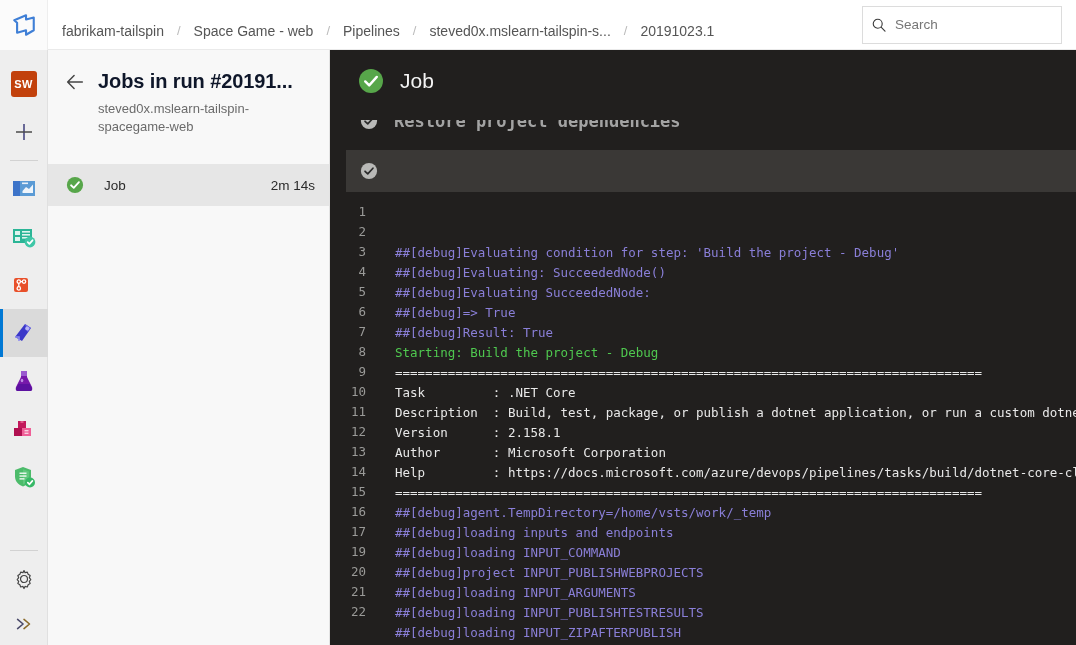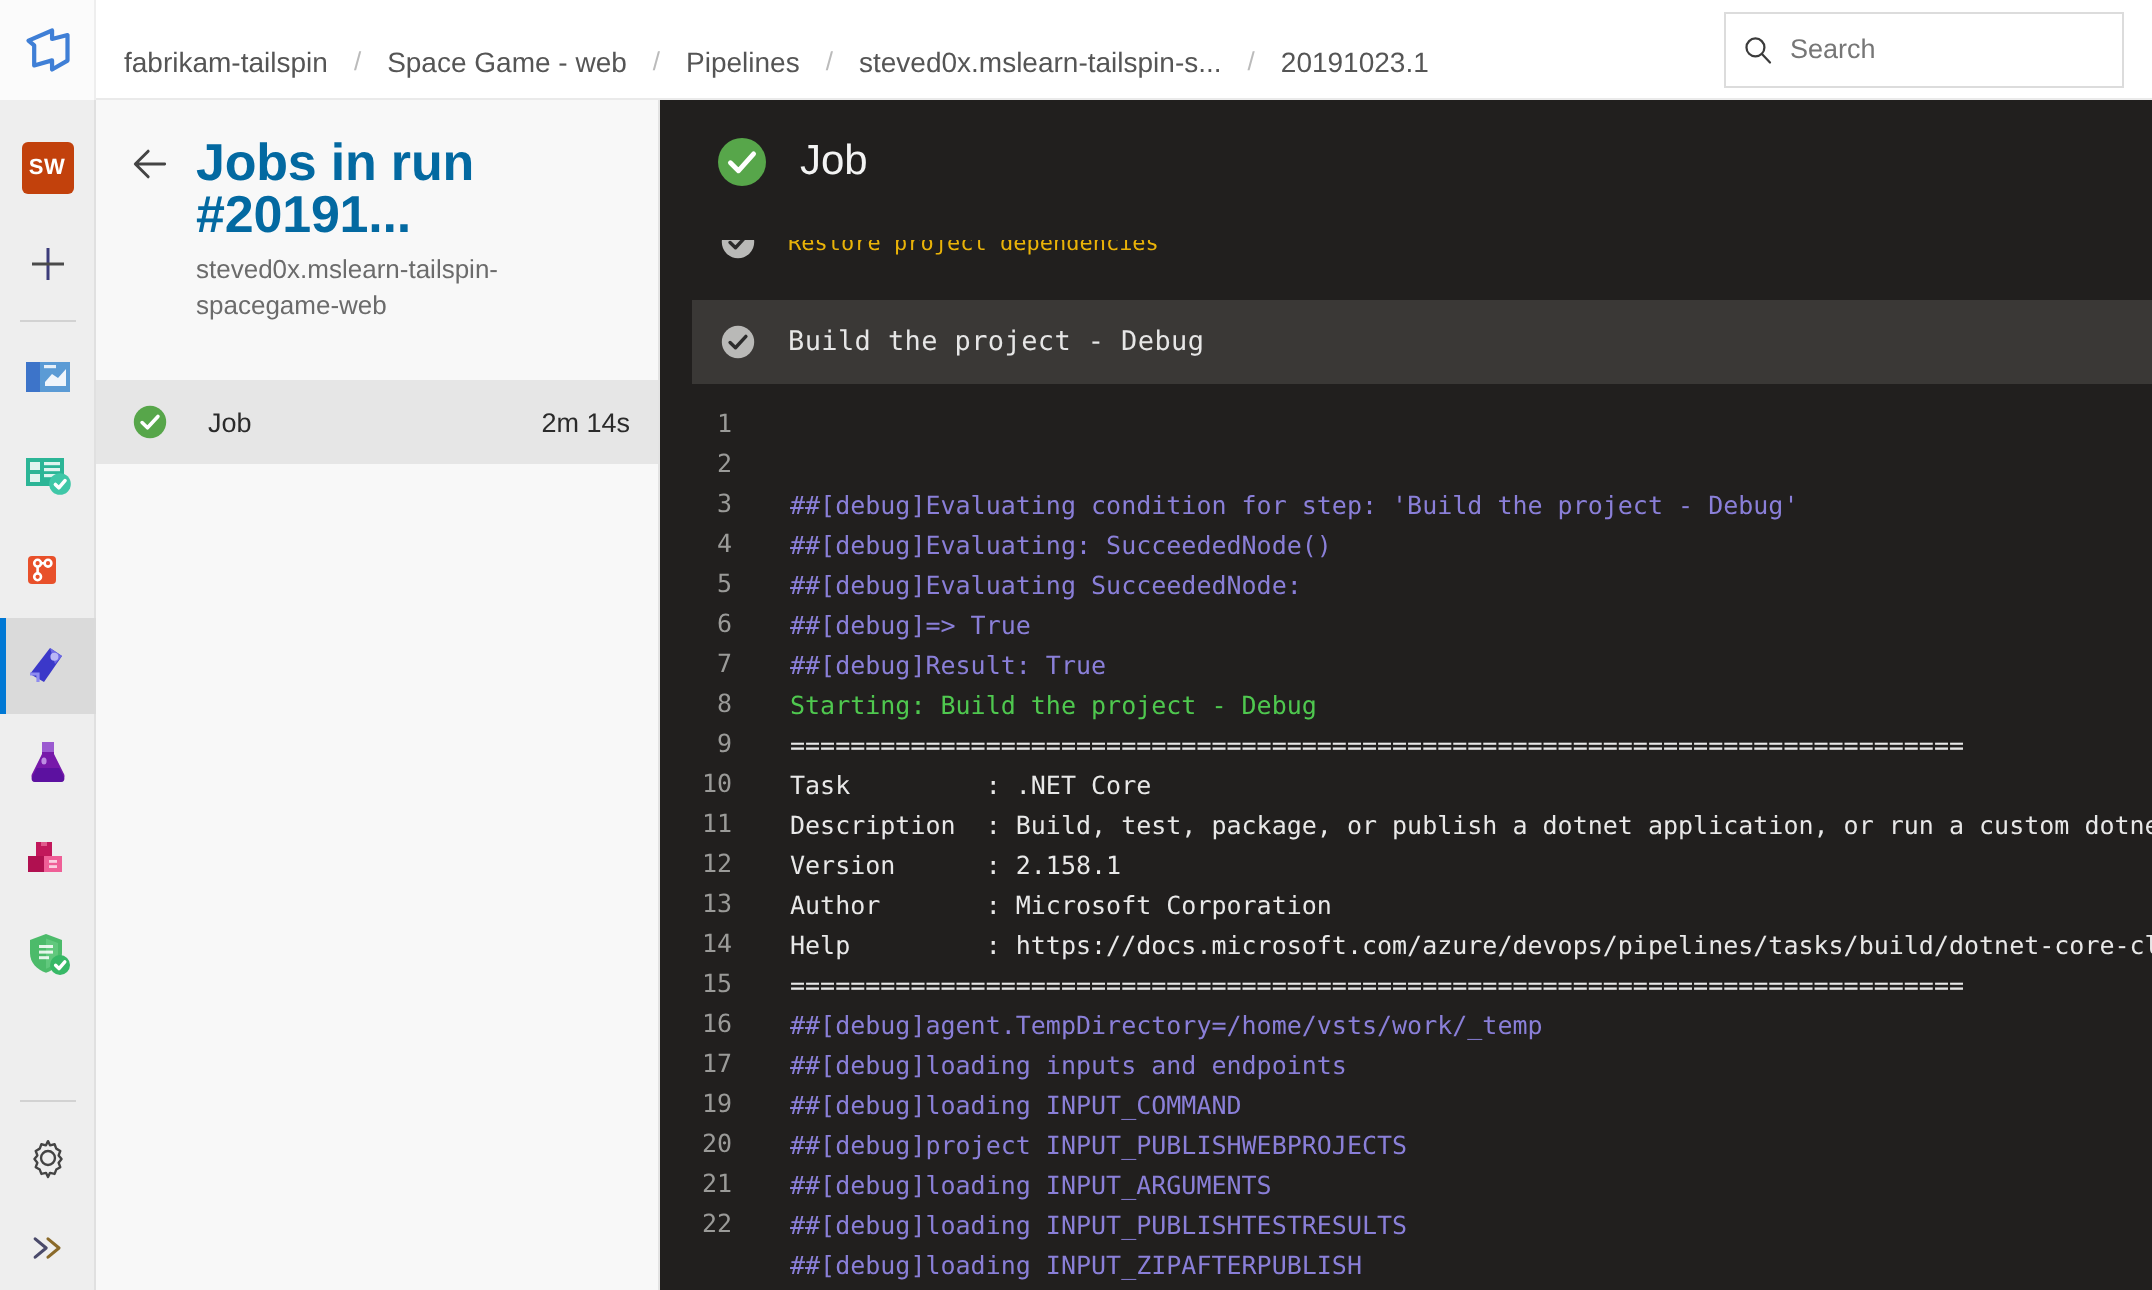--- a/index.html
+++ b/index.html
@@ -99,21 +99,21 @@
     border-right: 1px solid #e3e3e3;
     display: flex; flex-direction: column;
   }
   .jobs-head { padding: 18px 16px 10px 16px; }
   .jobs-title-row { display: flex; align-items: flex-start; }
   .back-arrow {
     width: 22px; height: 22px; margin-right: 12px; margin-top: 3px;
     flex: 0 0 22px;
   }
   .jobs-title {
-    font-size: 26px; font-weight: 600; color: #0369a1;
+    font-size: 20px; font-weight: 600; color: #0f172a;
     line-height: 26px; letter-spacing: -.1px;
   }
   .jobs-sub {
     font-size: 13px; color: #6b6b6b;
     line-height: 18px;
     margin: 6px 0 18px 34px;
     max-width: 190px;
   }
   .job-row {
     height: 42px;
@@ -153,21 +153,21 @@
   }
   .step-clipped .clip-content {
     position: absolute; left: 0; top: -20px;
     display: flex; align-items: center;
     padding-left: 30px;
     height: 42px;
   }
   .step-clipped .sc-icon { width: 18px; height: 18px; flex: 0 0 18px; margin-right: 16px; }
   .step-clipped .sc-text {
     font-family: "DejaVu Sans Mono", monospace;
-    font-size: 11px; color: #eab308;
+    font-size: 17px; color: #a3a3a3; font-weight: bold;
   }
 
   .step-header {
     margin: 8px 0 0 16px;
     height: 42px;
     background: #3a3836;
     display: flex; align-items: center;
     padding-left: 14px;
   }
   .step-header .sh-icon { width: 18px; height: 18px; flex: 0 0 18px; margin-right: 16px; }
@@ -381,21 +381,20 @@
               <span class="sc-text">Restore project dependencies</span>
             </div>
           </div>
         </div>
 
         <div class="step-header">
           <svg class="sh-icon" viewBox="0 0 20 20">
             <circle cx="10" cy="10" r="9" fill="#b9b9b7"></circle>
             <path d="M5.6 10.3 L8.6 13.2 L14.4 6.9" fill="none" stroke="#2b2b2b" stroke-width="1.9" stroke-linecap="round" stroke-linejoin="round"></path>
           </svg>
-          <span class="sh-text">Build the project - Debug</span>
         </div>
 
         <div class="log-body" id="log-body">
             <div class="log-line"><span class="ln">1</span><span class="lt c-debug">##[debug]Evaluating condition for step: 'Build the project - Debug'</span></div>
             <div class="log-line"><span class="ln">2</span><span class="lt c-debug">##[debug]Evaluating: SucceededNode()</span></div>
             <div class="log-line"><span class="ln">3</span><span class="lt c-debug">##[debug]Evaluating SucceededNode:</span></div>
             <div class="log-line"><span class="ln">4</span><span class="lt c-debug">##[debug]=&gt; True</span></div>
             <div class="log-line"><span class="ln">5</span><span class="lt c-debug">##[debug]Result: True</span></div>
             <div class="log-line"><span class="ln">6</span><span class="lt c-green">Starting: Build the project - Debug</span></div>
             <div class="log-line"><span class="ln">7</span><span class="lt c-white">==============================================================================</span></div>

